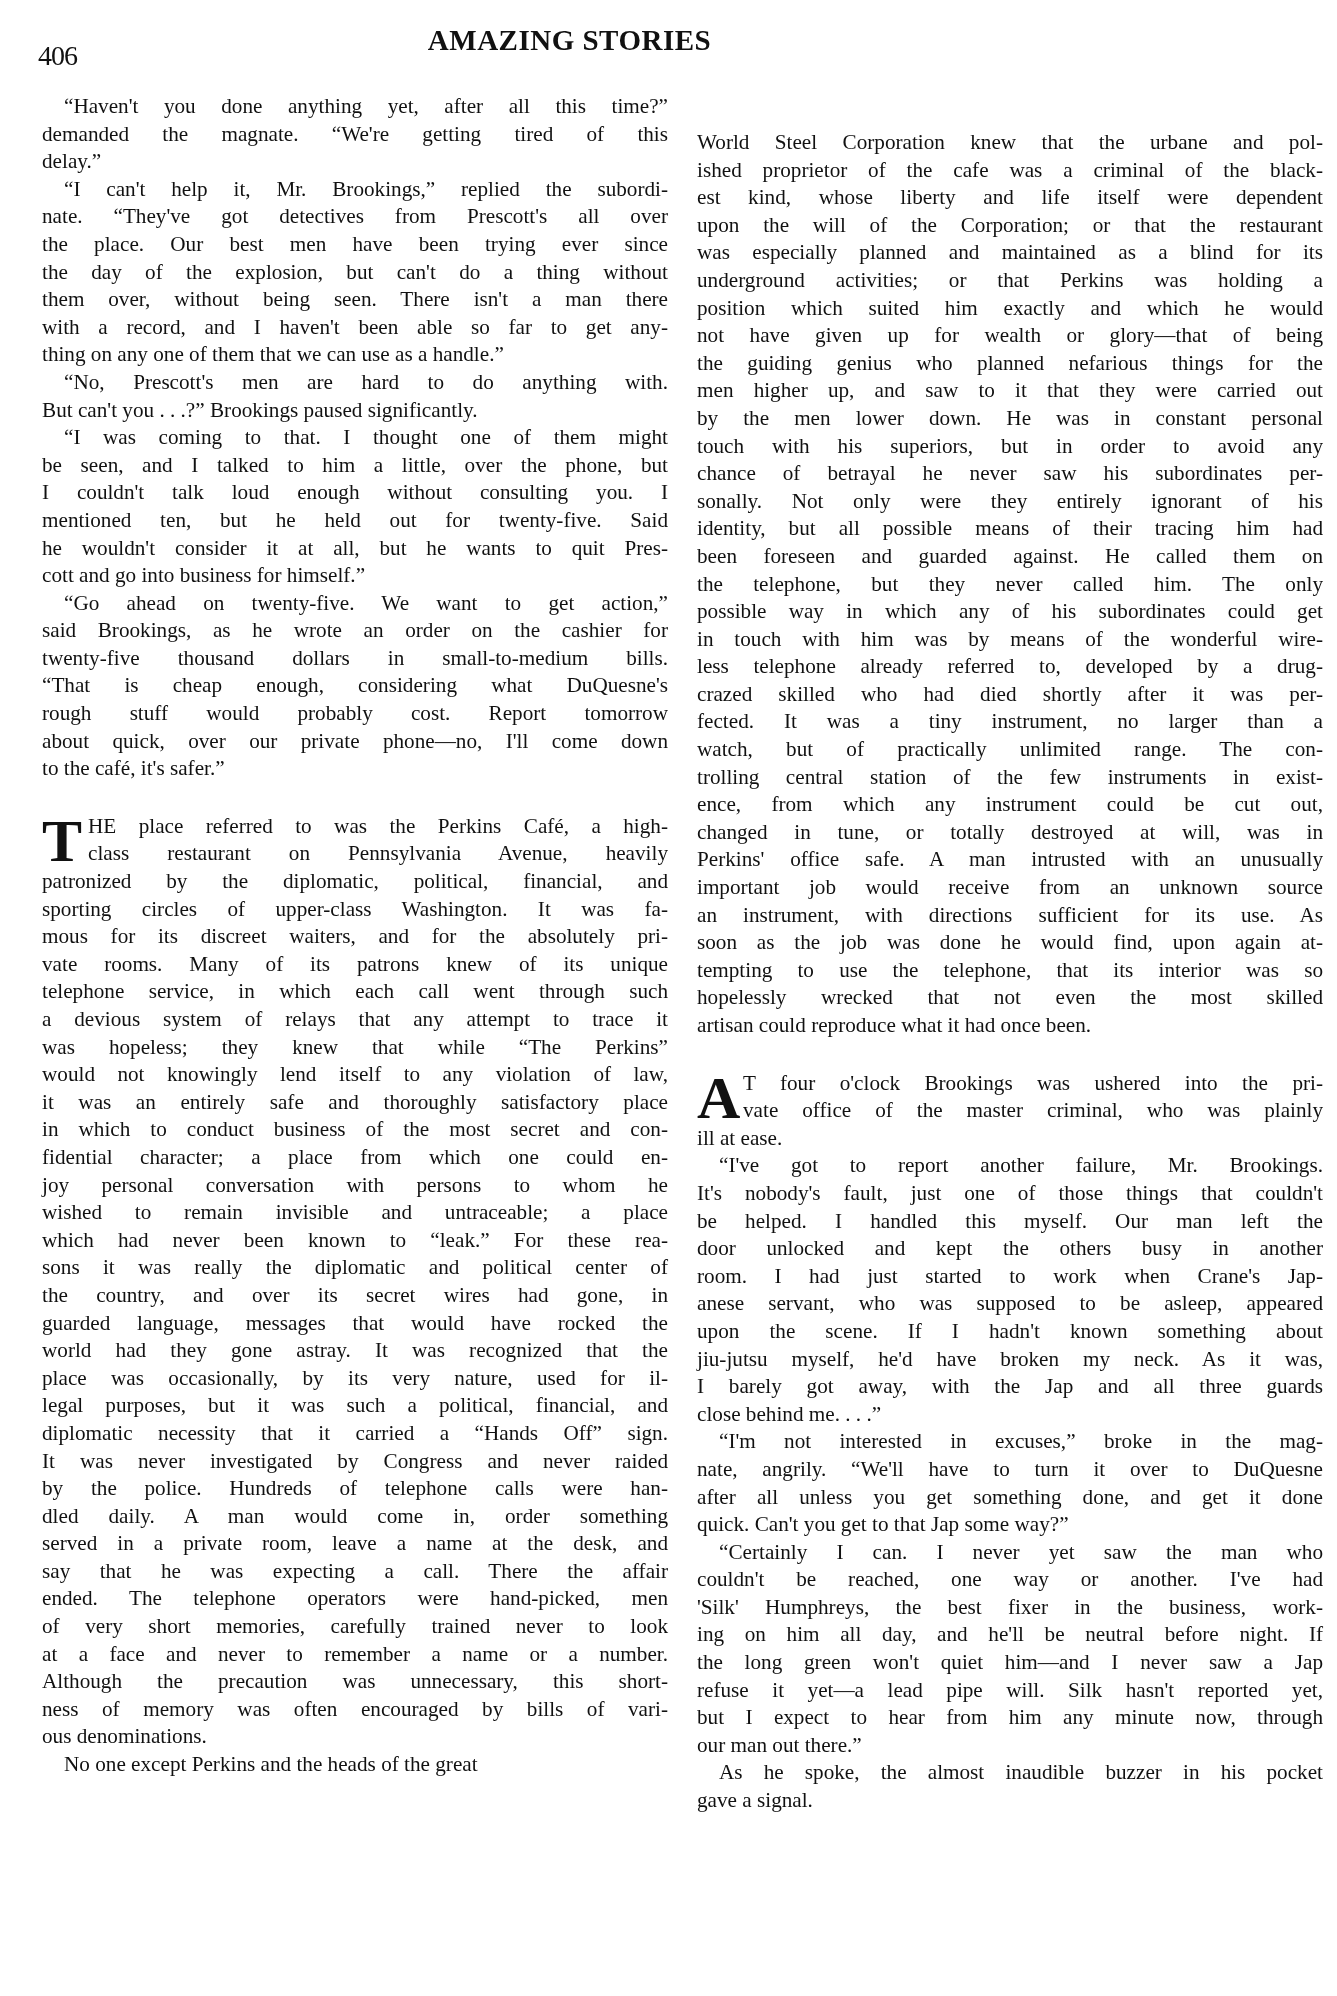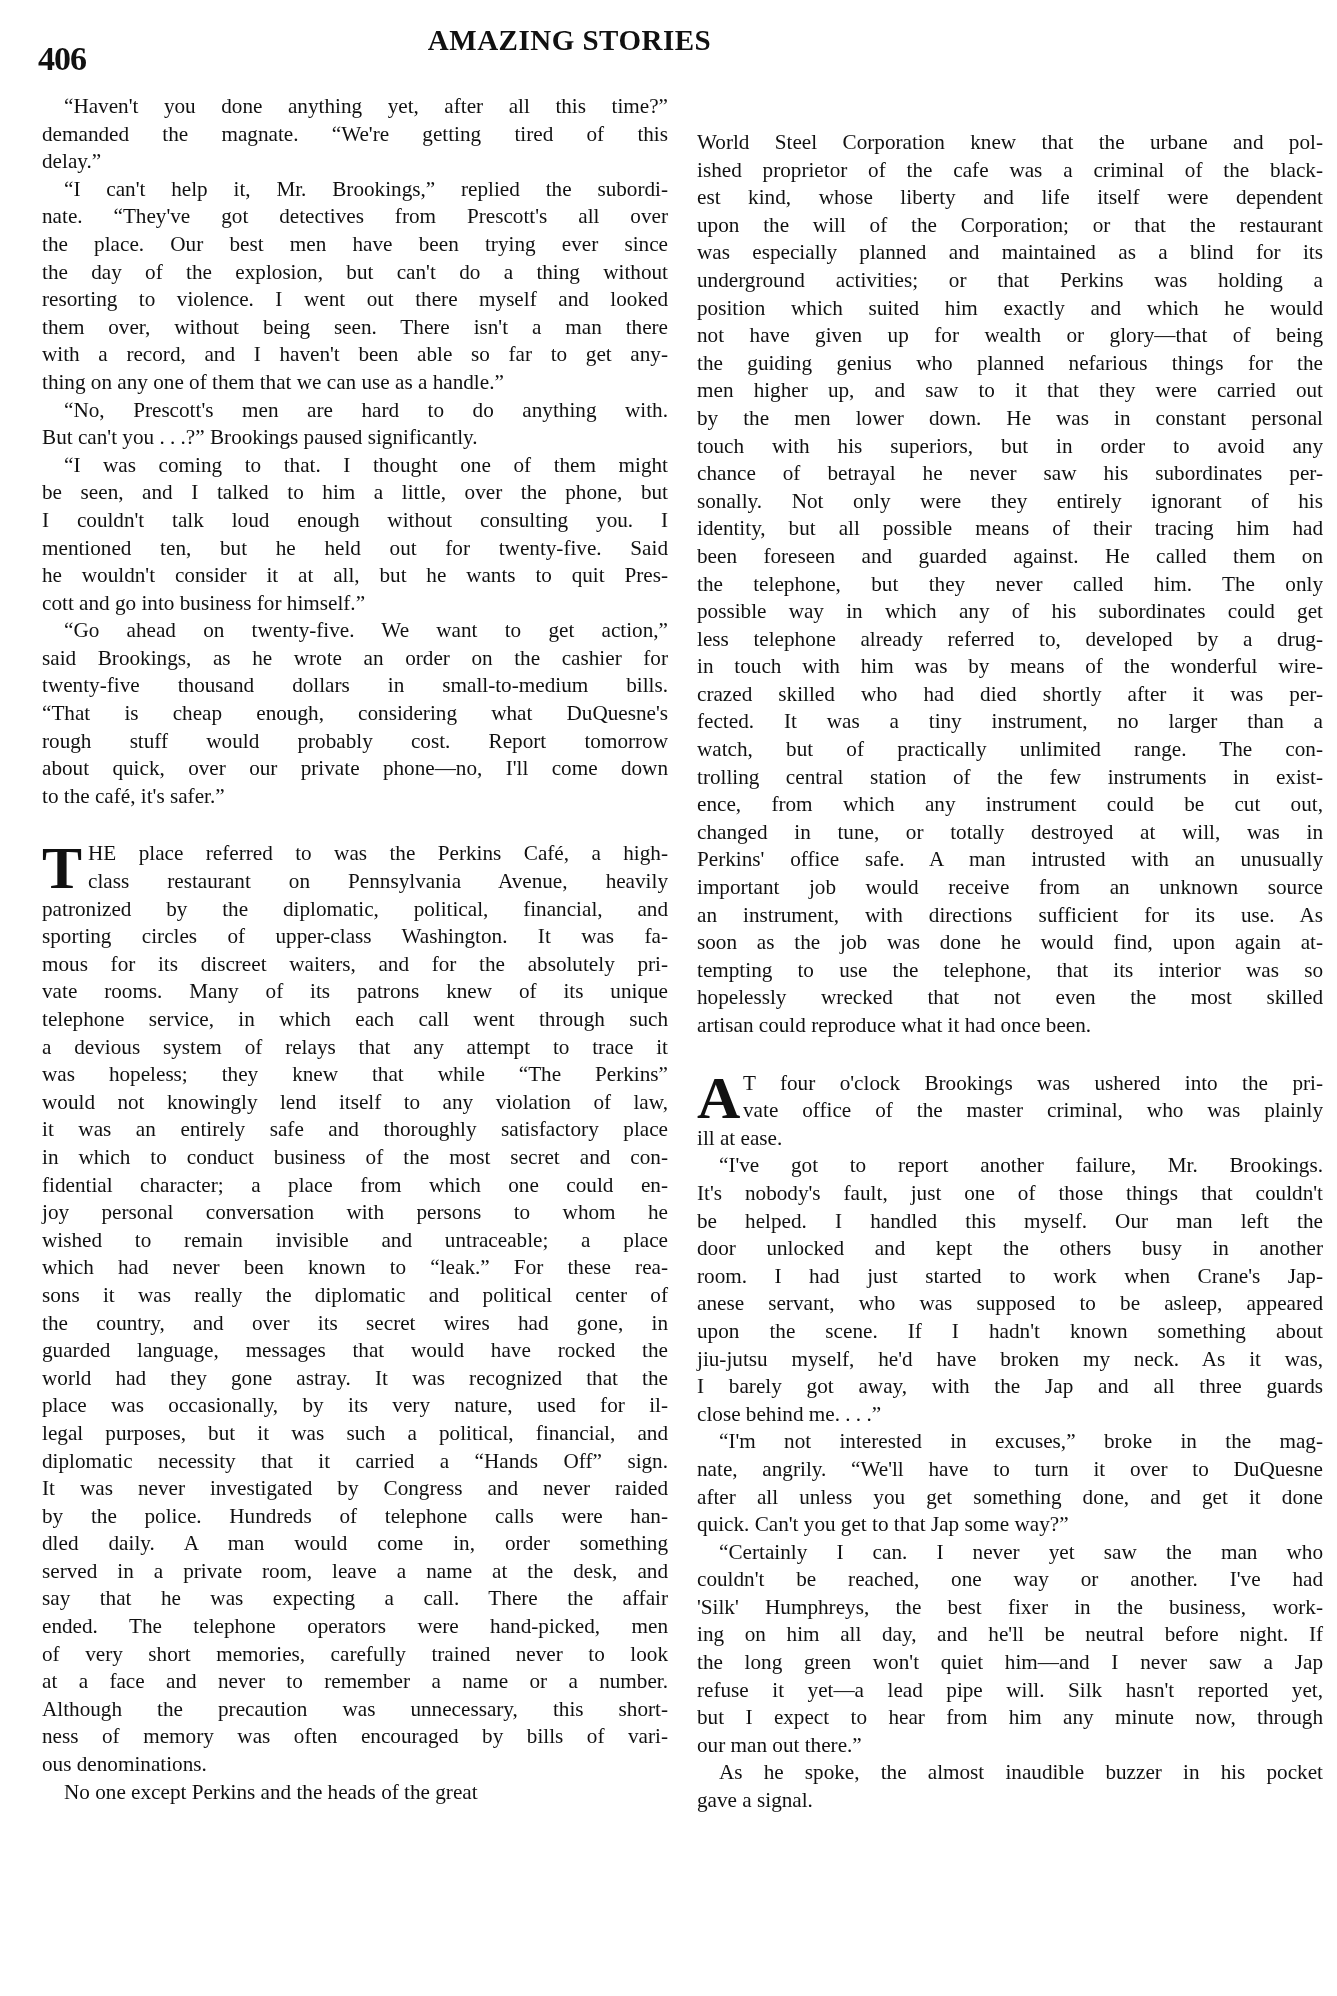--- a/index.html
+++ b/index.html
@@ -2,21 +2,21 @@
 <html><head>
 <meta charset="utf-8">
 <style>
   html, body { margin: 0; padding: 0; background: #ffffff; }
   body {
     width: 1337px; height: 1996px; position: relative; overflow: hidden;
     font-family: "Liberation Serif", "DejaVu Serif", serif; color: #111;
   }
   .page-number {
     position: absolute; left: 38px; top: 40px;
-    font-size: 34px; font-weight: bold; letter-spacing: -1px;
+    font-size: 28px; font-weight: normal; letter-spacing: -1px;
   }
   .running-head {
     position: absolute; left: 0; width: 1139px; top: 24px; text-align: center;
     font-size: 29px; font-weight: bold; letter-spacing: 0.5px;
   }
   .column {
     position: absolute; top: 93px; width: 626px;
     font-size: 21.2px; line-height: 27.6px;
   }
   .col-left { left: 42px; }
@@ -43,21 +43,20 @@
 
 <div class="column col-left">
   <div>
       <span class="line indent">“Haven't you done anything yet, after all this time?”</span>
       <span class="line">demanded the magnate.  “We're getting tired of this</span>
       <span class="line last">delay.”</span>
       <span class="line indent">“I can't help it, Mr. Brookings,” replied the subordi-</span>
       <span class="line">nate.  “They've got detectives from Prescott's all over</span>
       <span class="line">the place.  Our best men have been trying ever since</span>
       <span class="line">the day of the explosion, but can't do a thing without</span>
-      <span class="line">resorting to violence. I went out there myself and looked</span>
       <span class="line">them over, without being seen.  There isn't a man there</span>
       <span class="line">with a record, and I haven't been able so far to get any-</span>
       <span class="line last">thing on any one of them that we can use as a handle.”</span>
       <span class="line indent">“No, Prescott's men are hard to do anything with.</span>
       <span class="line last">But can't you . . .?”  Brookings paused significantly.</span>
       <span class="line indent">“I was coming to that.  I thought one of them might</span>
       <span class="line">be seen, and I talked to him a little, over the phone, but</span>
       <span class="line">I couldn't talk loud enough without consulting you.  I</span>
       <span class="line">mentioned ten, but he held out for twenty-five.  Said</span>
       <span class="line">he wouldn't consider it at all, but he wants to quit Pres-</span>
@@ -126,22 +125,22 @@
       <span class="line">the guiding genius who planned nefarious things for the</span>
       <span class="line">men higher up, and saw to it that they were carried out</span>
       <span class="line">by the men lower down.  He was in constant personal</span>
       <span class="line">touch with his superiors, but in order to avoid any</span>
       <span class="line">chance of betrayal he never saw his subordinates per-</span>
       <span class="line">sonally.  Not only were they entirely ignorant of his</span>
       <span class="line">identity, but all possible means of their tracing him had</span>
       <span class="line">been foreseen and guarded against.  He called them on</span>
       <span class="line">the telephone, but they never called him.  The only</span>
       <span class="line">possible way in which any of his subordinates could get</span>
+      <span class="line">in touch with him was by means of the wonderful wire-</span>
       <span class="line">less telephone already referred to, developed by a drug-</span>
-      <span class="line">in touch with him was by means of the wonderful wire-</span>
       <span class="line">crazed skilled who had died shortly after it was per-</span>
       <span class="line">fected.  It was a tiny instrument, no larger than a</span>
       <span class="line">watch, but of practically unlimited range.  The con-</span>
       <span class="line">trolling central station of the few instruments in exist-</span>
       <span class="line">ence, from which any instrument could be cut out,</span>
       <span class="line">changed in tune, or totally destroyed at will, was in</span>
       <span class="line">Perkins' office safe. A man intrusted with an unusually</span>
       <span class="line">important job would receive from an unknown source</span>
       <span class="line">an instrument, with directions sufficient for its use.  As</span>
       <span class="line">soon as the job was done he would find, upon again at-</span>

